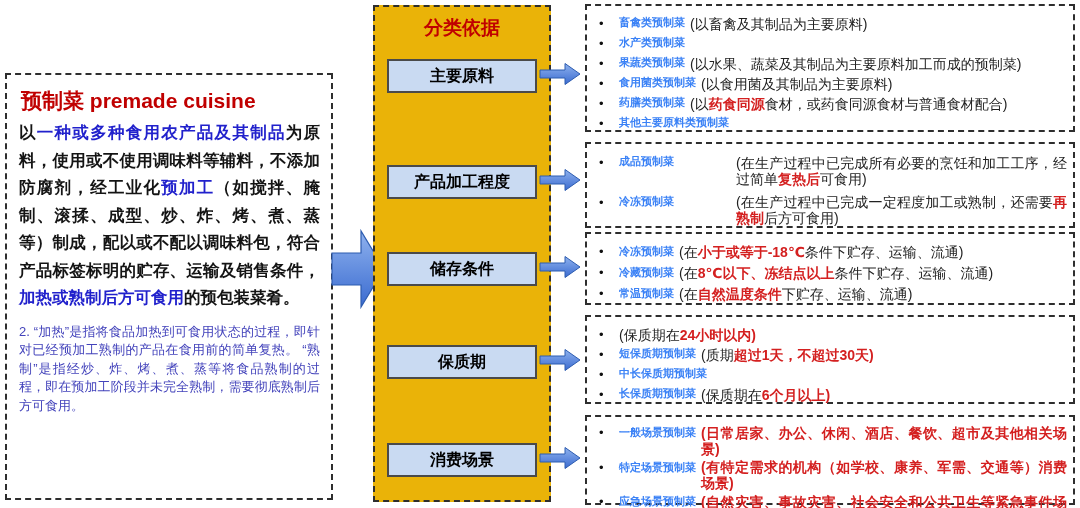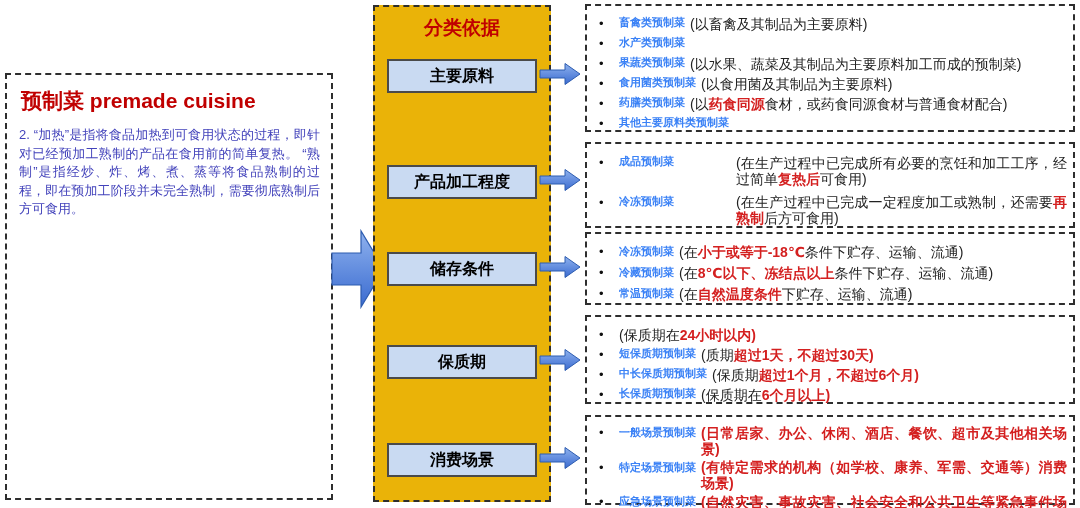--- a/index.html
+++ b/index.html
@@ -64,20 +64,21 @@
     <defs>
       <linearGradient id="agrad" x1="0" y1="0" x2="0" y2="1">
         <stop offset="0" stop-color="#8fb2ee"></stop>
         <stop offset="1" stop-color="#3a6bd0"></stop>
       </linearGradient>
     </defs>
   </svg>
 
   <div class="left-panel">
     <div class="lp-title">预制菜 premade cuisine</div>
+    <div class="lp-def"><span>以</span><span class="seg-b">一种或多种食用农产品及其制品</span><span>为原料，使用或不使用调味料等辅料，不添加防腐剂，经工业化</span><span class="seg-b">预加工</span><span>（如搅拌、腌制、滚揉、成型、炒、炸、烤、煮、蒸等）制成，配以或不配以调味料包，符合产品标签标明的贮存、运输及销售条件，</span><span class="seg-b">加热或熟制后方可食用</span><span>的预包装菜肴。</span></div>
     <div class="lp-note">2. “加热”是指将食品加热到可食用状态的过程，即针对已经预加工熟制的产品在食用前的简单复热。 “熟制”是指经炒、炸、烤、煮、蒸等将食品熟制的过程，即在预加工阶段并未完全熟制，需要彻底熟制后方可食用。</div>
   </div>
 
   <svg class="big-arrow" viewBox="0 0 56 90">
     <path d="M2 29 H31 V7 L54 45 L31 83 V61 H2 Z" fill="url(#agrad)" stroke="#2d5cb0" stroke-width="1.2"></path>
   </svg>
 
   <div class="mid-panel">
     <div class="mid-title">分类依据</div>
     <div>
@@ -181,21 +182,20 @@
           <span class="detail"><span>(保质期在</span><span class="seg-r">24小时以内)</span></span>
         </div>
         <div class="row">
           <span class="bullet">•</span>
           <span class="term">短保质期预制菜</span>
           <span class="detail"><span>(质期</span><span class="seg-r">超过1天，不超过30天)</span></span>
         </div>
         <div class="row">
           <span class="bullet">•</span>
           <span class="term">中长保质期预制菜</span>
-          <span class="detail"><span>(保质期</span><span class="seg-r">超过1个月，不超过6个月)</span></span>
         </div>
         <div class="row">
           <span class="bullet">•</span>
           <span class="term">长保质期预制菜</span>
           <span class="detail"><span>(保质期在</span><span class="seg-r">6个月以上)</span></span>
         </div>
       </div>
       <div class="rgroup rg5">
         <div class="row">
           <span class="bullet">•</span>

